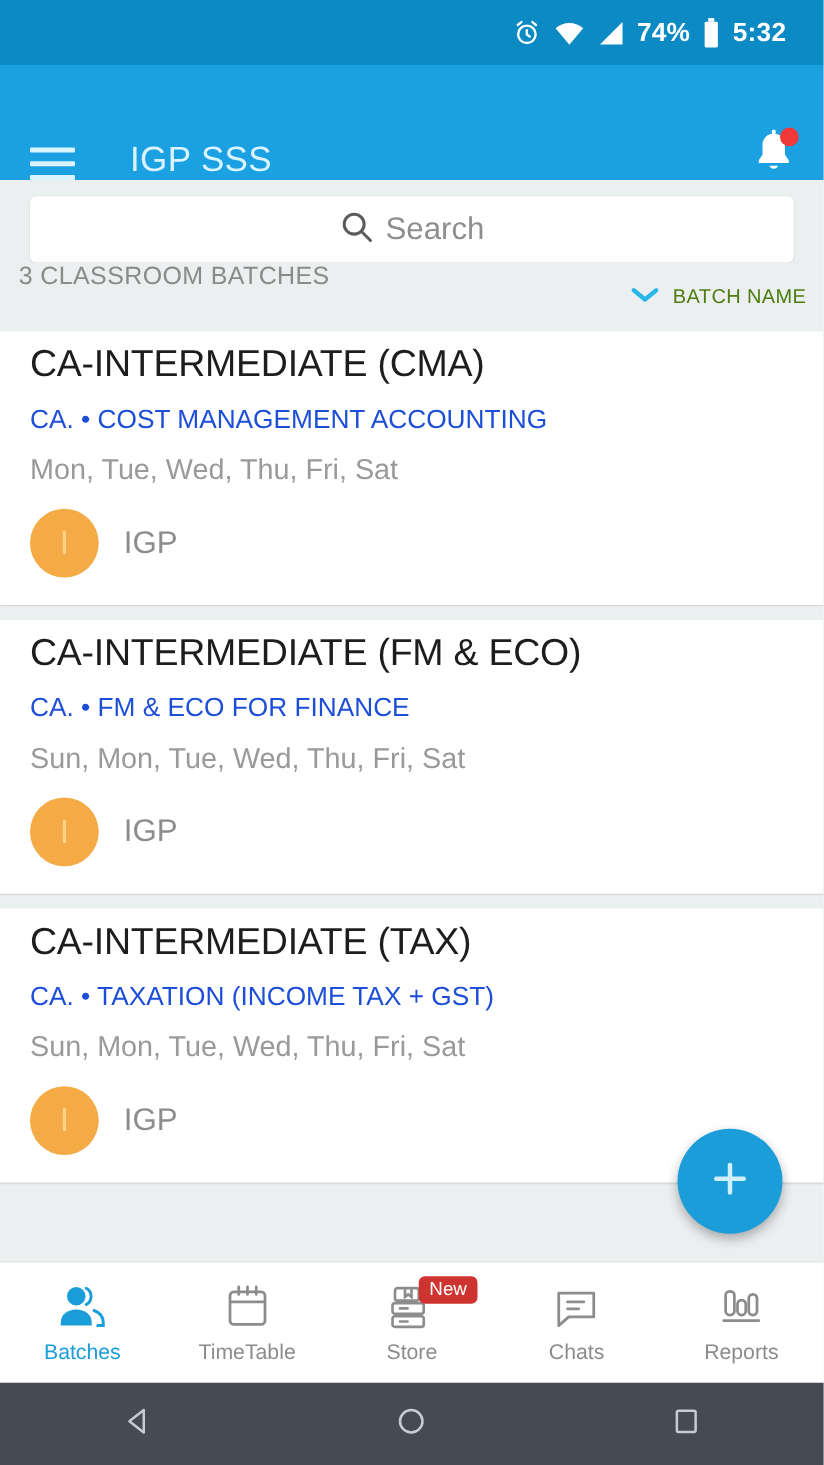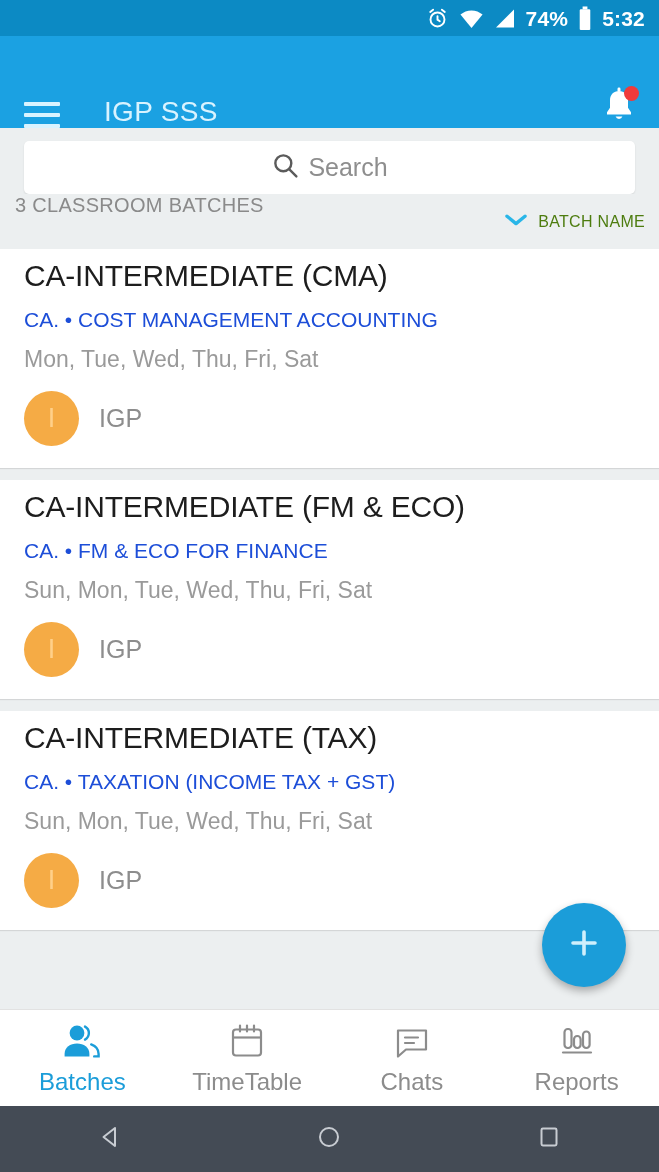--- a/index.html
+++ b/index.html
@@ -12,26 +12,26 @@
   #app {
     position: relative;
     width: 659px; height: 1172px;
     background: #eceff0;
     display: flex;
     flex-direction: column;
   }
 
   
   .status-bar {
-    height: 36px;
+    height: 52px;
     background: #0c8ac4;
     display: flex;
     align-items: center;
     justify-content: flex-end;
-    padding-right: 14px;
+    padding-right: 30px;
     gap: 10px;
     flex: 0 0 auto;
   }
   .status-bar .sb-icon { display: flex; align-items: center; }
   .status-bar .sb-text {
     color: #ffffff;
     font-size: 21px;
     font-weight: bold;
     letter-spacing: 0.2px;
     line-height: 1;
@@ -195,21 +195,21 @@
     flex: 1 1 0;
     display: flex;
     flex-direction: column;
     align-items: center;
     justify-content: center;
     gap: 5px;
     cursor: pointer;
     position: relative;
   }
   .nav-icon { height: 42px; display: flex; align-items: center; justify-content: center; position: relative; }
-  .nav-label { font-size: 24px; color: #8c8c8c; }
+  .nav-label { font-size: 17px; color: #8c8c8c; }
   .nav-item.active .nav-label { color: #1b9dd9; }
   .new-badge {
     position: absolute;
     top: -4px; left: 26px;
     background: #cf3330;
     color: #ffffff;
     font-size: 15px;
     padding: 3px 8px 4px 8px;
     border-radius: 5px;
     line-height: 1;
@@ -364,20 +364,34 @@
       <div class="nav-icon">
         <svg width="38" height="40" viewBox="0 0 38 40" fill="none" stroke="#8c8c8c" stroke-width="2.2">
           <rect x="5" y="7.5" width="28" height="26" rx="3"></rect>
           <path d="M5 15.5h28"></path>
           <path d="M12 3.5v6M19 3.5v6M26 3.5v6" stroke-linecap="round"></path>
         </svg>
       </div>
       <div class="nav-label">TimeTable</div>
     </div>
 
+    <div class="nav-item">
+      <div class="nav-icon">
+        <svg width="40" height="40" viewBox="0 0 40 40" fill="none" stroke="#8c8c8c" stroke-width="2.1">
+          <rect x="7" y="4.5" width="19" height="10" rx="2"></rect>
+          <path d="M15 4.5v7l2.6-2 2.6 2v-7"></path>
+          <rect x="5" y="16.5" width="25" height="8.5" rx="2"></rect>
+          <path d="M11 20.7h6" stroke-linecap="round"></path>
+          <rect x="5" y="27" width="25" height="8.5" rx="2"></rect>
+          <path d="M11 31.2h6" stroke-linecap="round"></path>
+        </svg>
+        <span class="new-badge">New</span>
+      </div>
+      <div class="nav-label">Store</div>
+    </div>
 
     <div class="nav-item">
       <div class="nav-icon">
         <svg width="40" height="38" viewBox="0 0 40 38" fill="none" stroke="#8c8c8c" stroke-width="2.2">
           <path d="M6 7.5h28v19H14l-8 7z" stroke-linejoin="round"></path>
           <path d="M13 14.5h13M13 20h9" stroke-linecap="round"></path>
         </svg>
       </div>
       <div class="nav-label">Chats</div>
     </div>

